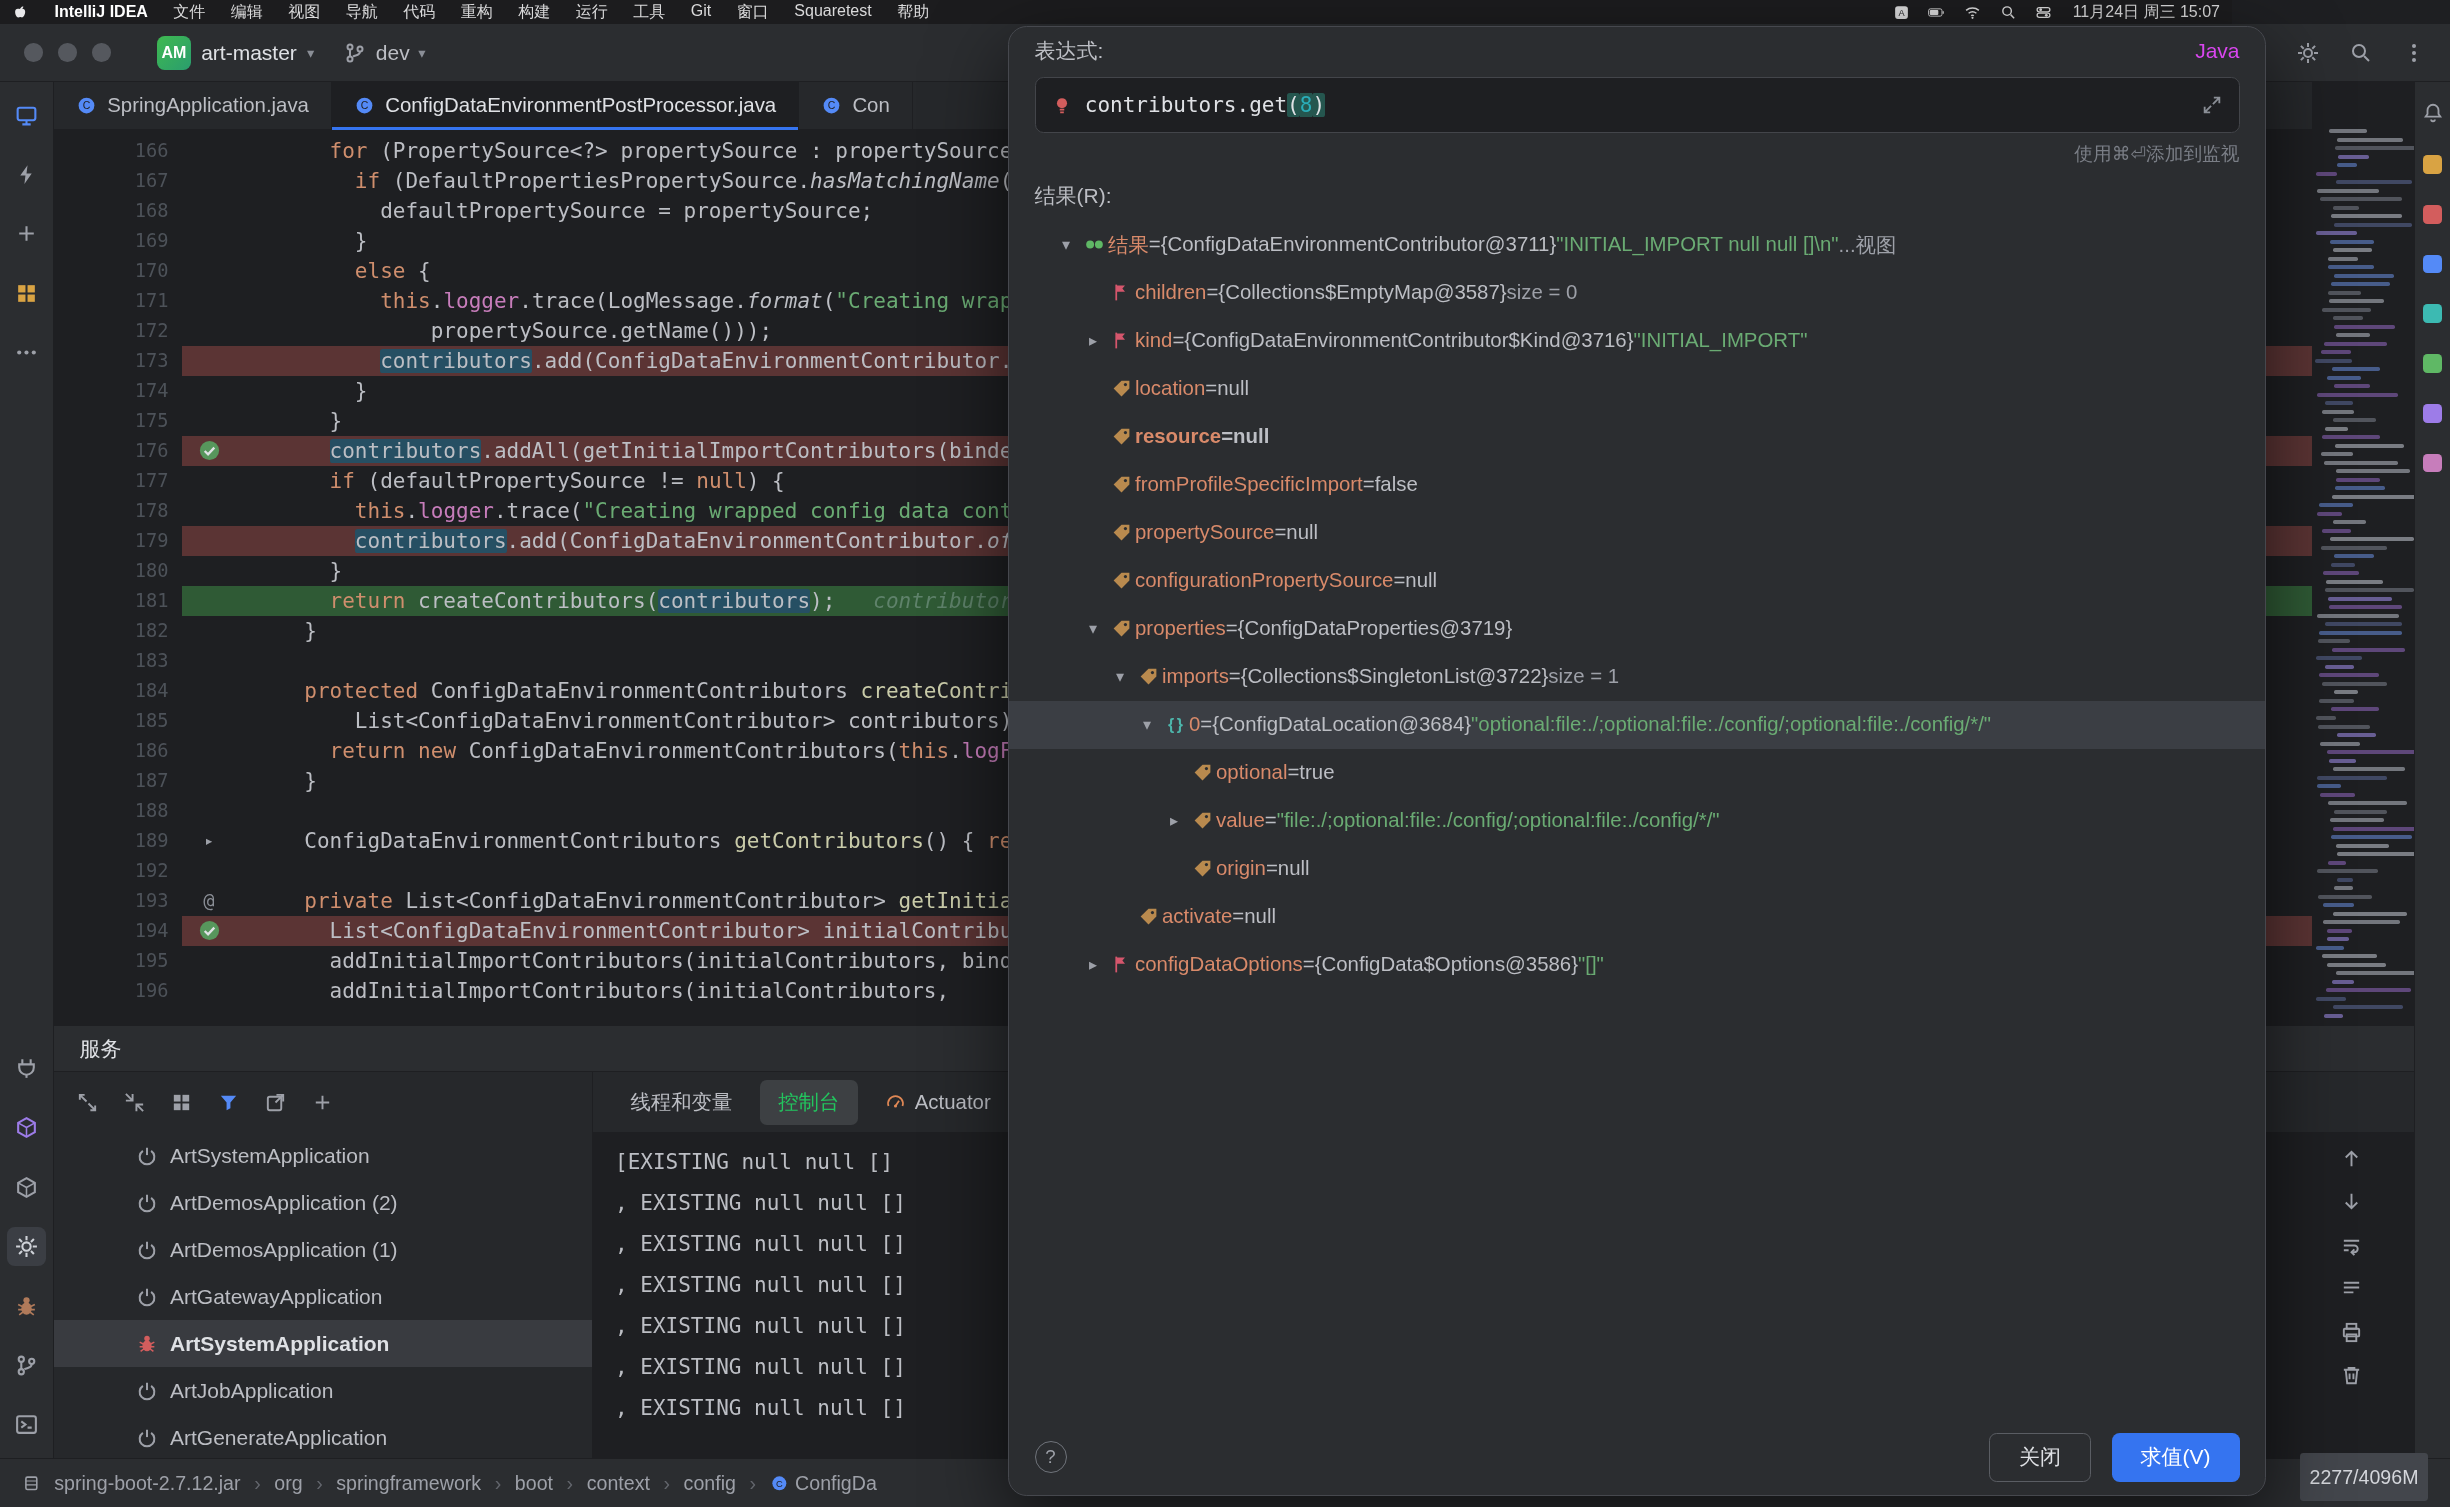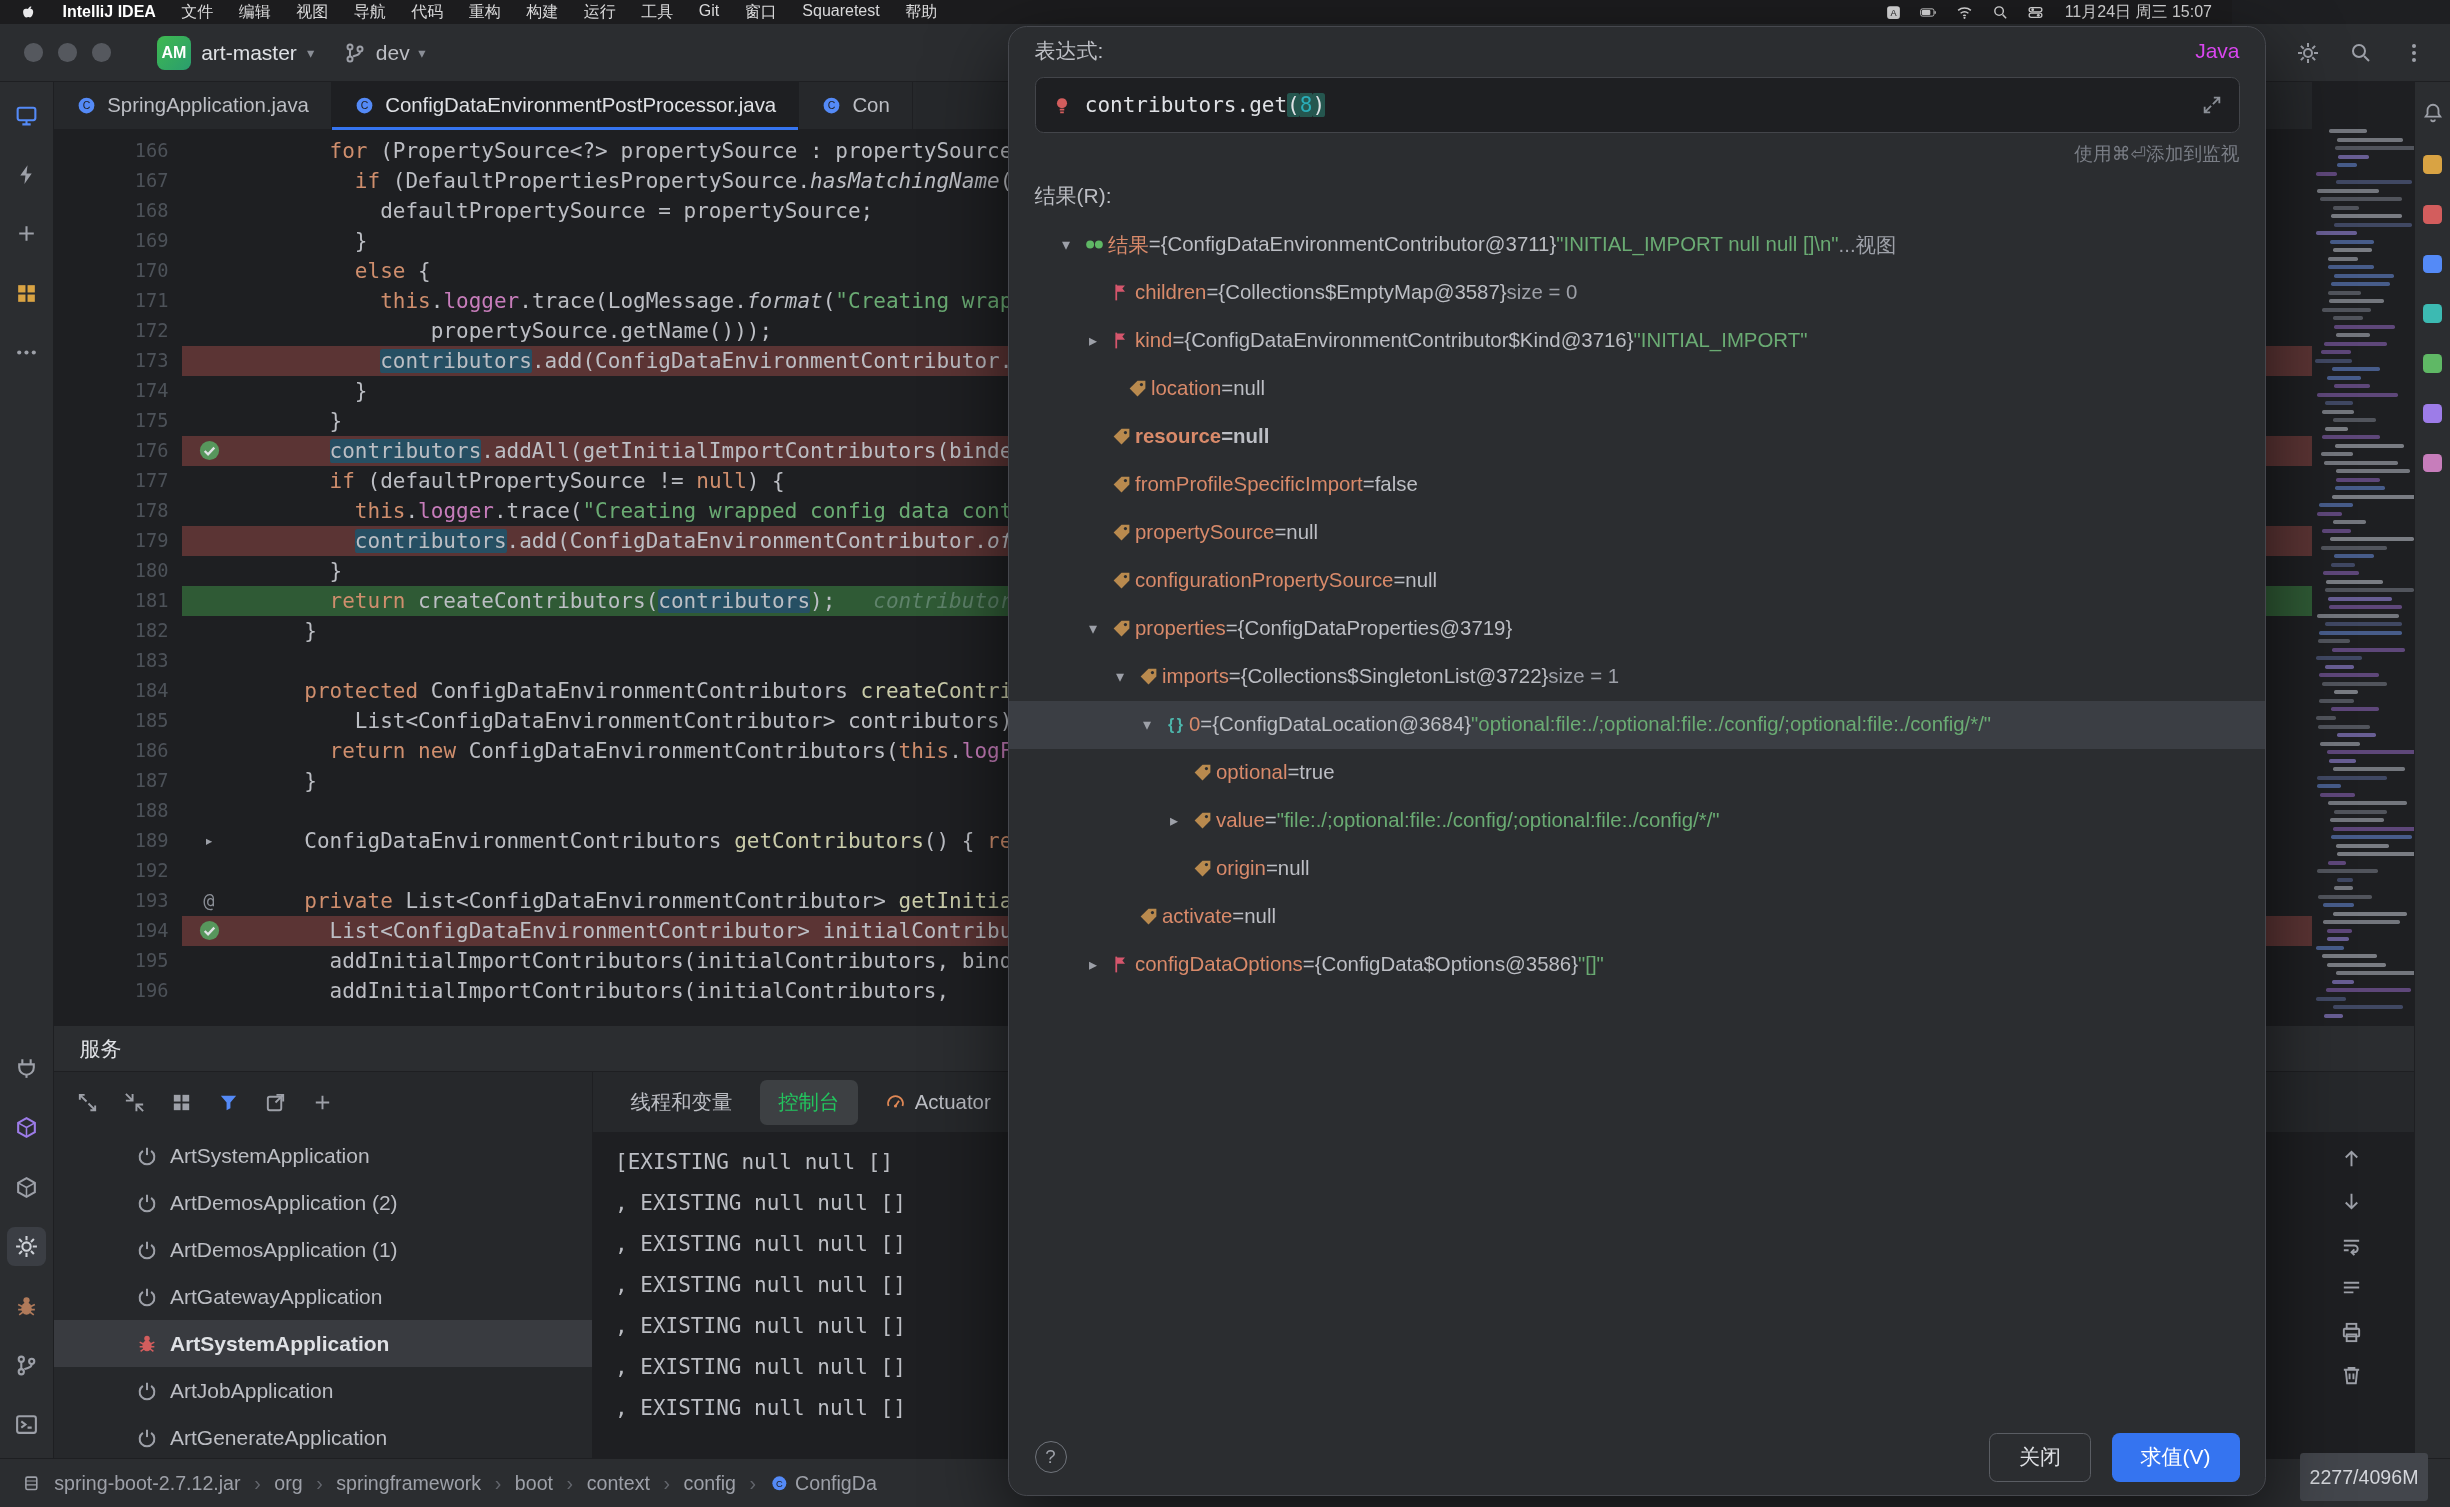--- a/index.html
+++ b/index.html
@@ -2,21 +2,21 @@
 <html style="font-size:13.6px"><head>
 <meta charset="utf-8">
 <style>
 *{margin:0;padding:0;box-sizing:border-box}
 html,body{width:2450px;height:1507px}
 body{background:#1e1f22;font-family:"Liberation Sans",sans-serif;color:#bcbec4;position:relative;overflow:hidden}
 .mono{font-family:"DejaVu Sans Mono",monospace}
 .ic{display:inline-flex;align-items:center;justify-content:center}
 .ic svg{display:block;width:24px;height:24px}
 
-.menubar{position:absolute;left:0;top:0;width:2232px;height:24px;background:#1c1c1e;display:flex;align-items:center;padding:0 20px;gap:25.5px;font-size:16px;color:#d9d9da;z-index:20}
+.menubar{position:absolute;left:0;top:0;width:2232px;height:24px;background:#1c1c1e;display:flex;align-items:center;padding:0 12px;gap:25.5px;font-size:16px;color:#d9d9da;z-index:20}
 .menubar .ic svg{width:17px;height:17px}
 .mb-app{font-weight:bold;color:#fff}
 .menu-item{cursor:default;white-space:nowrap}
 .mb-right{margin-left:auto;display:flex;align-items:center;gap:20.4px}
 #mb-status{display:flex;align-items:center;gap:18.7px}
 
 .titlebar{position:absolute;left:0;top:24px;width:2450px;height:58px;background:#2b2d30;border-bottom:0.9px solid #1e1f22;display:flex;align-items:center;padding:0 24px;z-index:1}
 .tl{width:18.7px;height:18.7px;border-radius:50%;background:#55585e;margin-right:15.3px}
 .proj{display:flex;align-items:center;gap:10.2px;margin-left:31px;font-size:21px;color:#dfe1e5}
 .badge{width:34px;height:34px;border-radius:7.7px;background:linear-gradient(135deg,#3fb950,#2a9d6e);color:#fff;font-weight:bold;font-size:16px;display:flex;align-items:center;justify-content:center}
@@ -960,21 +960,21 @@
               <svg viewBox="0 0 24 24">
                 <path d="M6 3v18" stroke="#d5566c" stroke-width="2"></path>
                 <path d="M6 4h10l-3 3.5L16 11H6z" fill="#d5566c"></path>
               </svg>
             </span>
             <span class="tname">kind</span>
             <span class="tref"> = </span>
             <span class="tref">{ConfigDataEnvironmentContributor$Kind@3716}</span>
             <span class="tstr"> "INITIAL_IMPORT"</span>
           </div>
-          <div class="tr" style="padding-left: 70px; margin-left: 16px;">
+          <div class="tr" style="padding-left: 70px;">
             <span class="arr"></span>
             <span class="tic">
               <svg viewBox="0 0 24 24">
                 <path d="M3 12l9-9h9v9l-9 9z" fill="#b98a4e"></path>
                 <circle cx="16.5" cy="7.5" r="1.8" fill="#2b2d30"></circle>
               </svg>
             </span>
             <span class="tname">location</span>
             <span class="tref"> = </span>
             <span class="tval">null</span>

